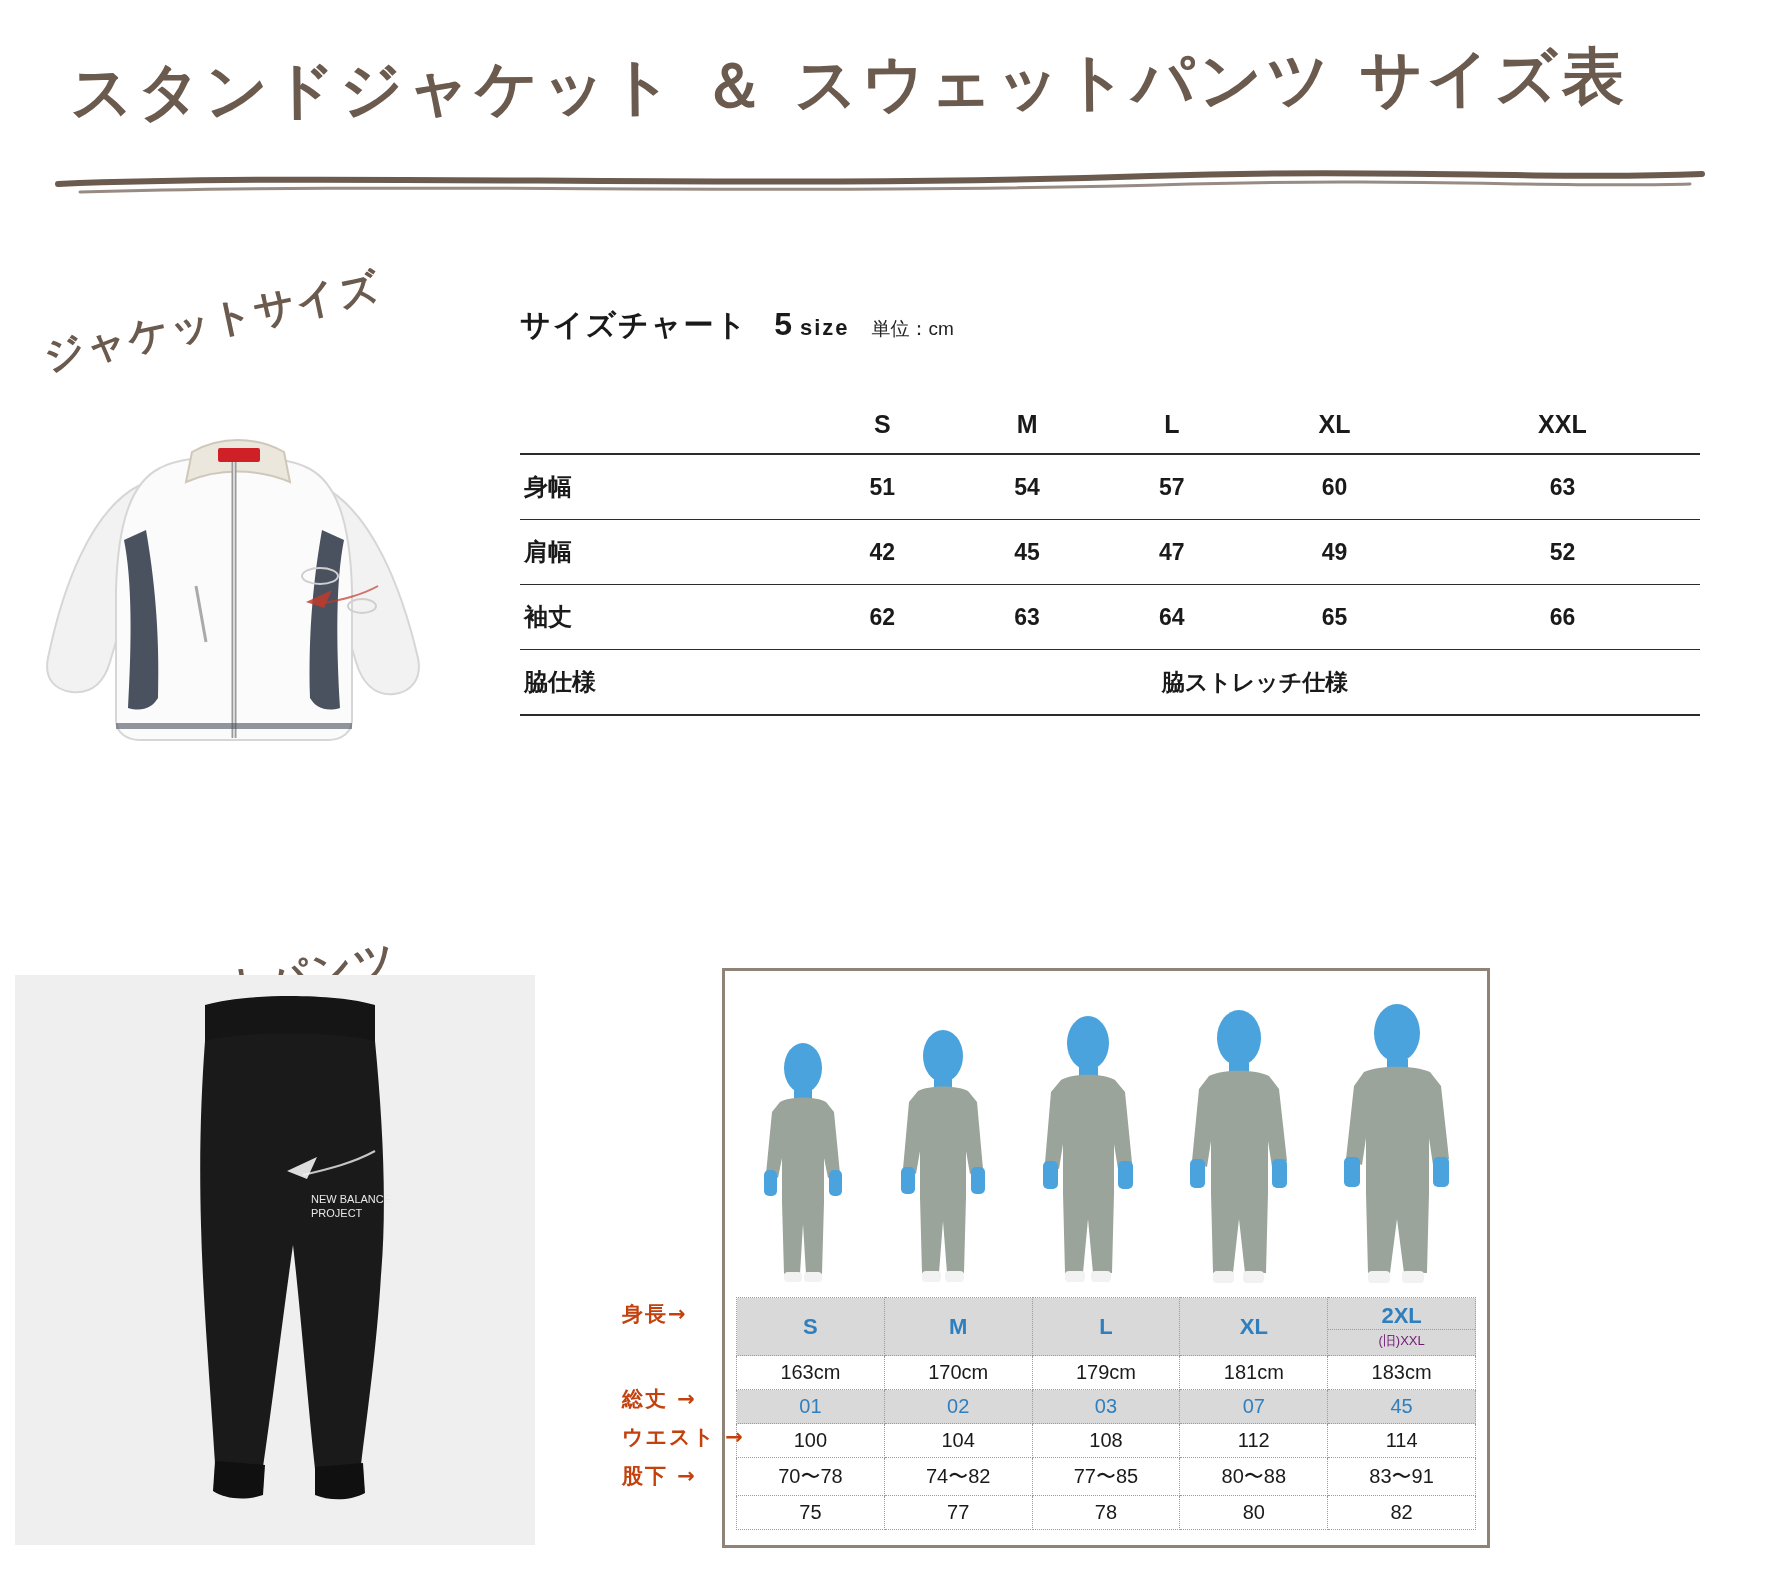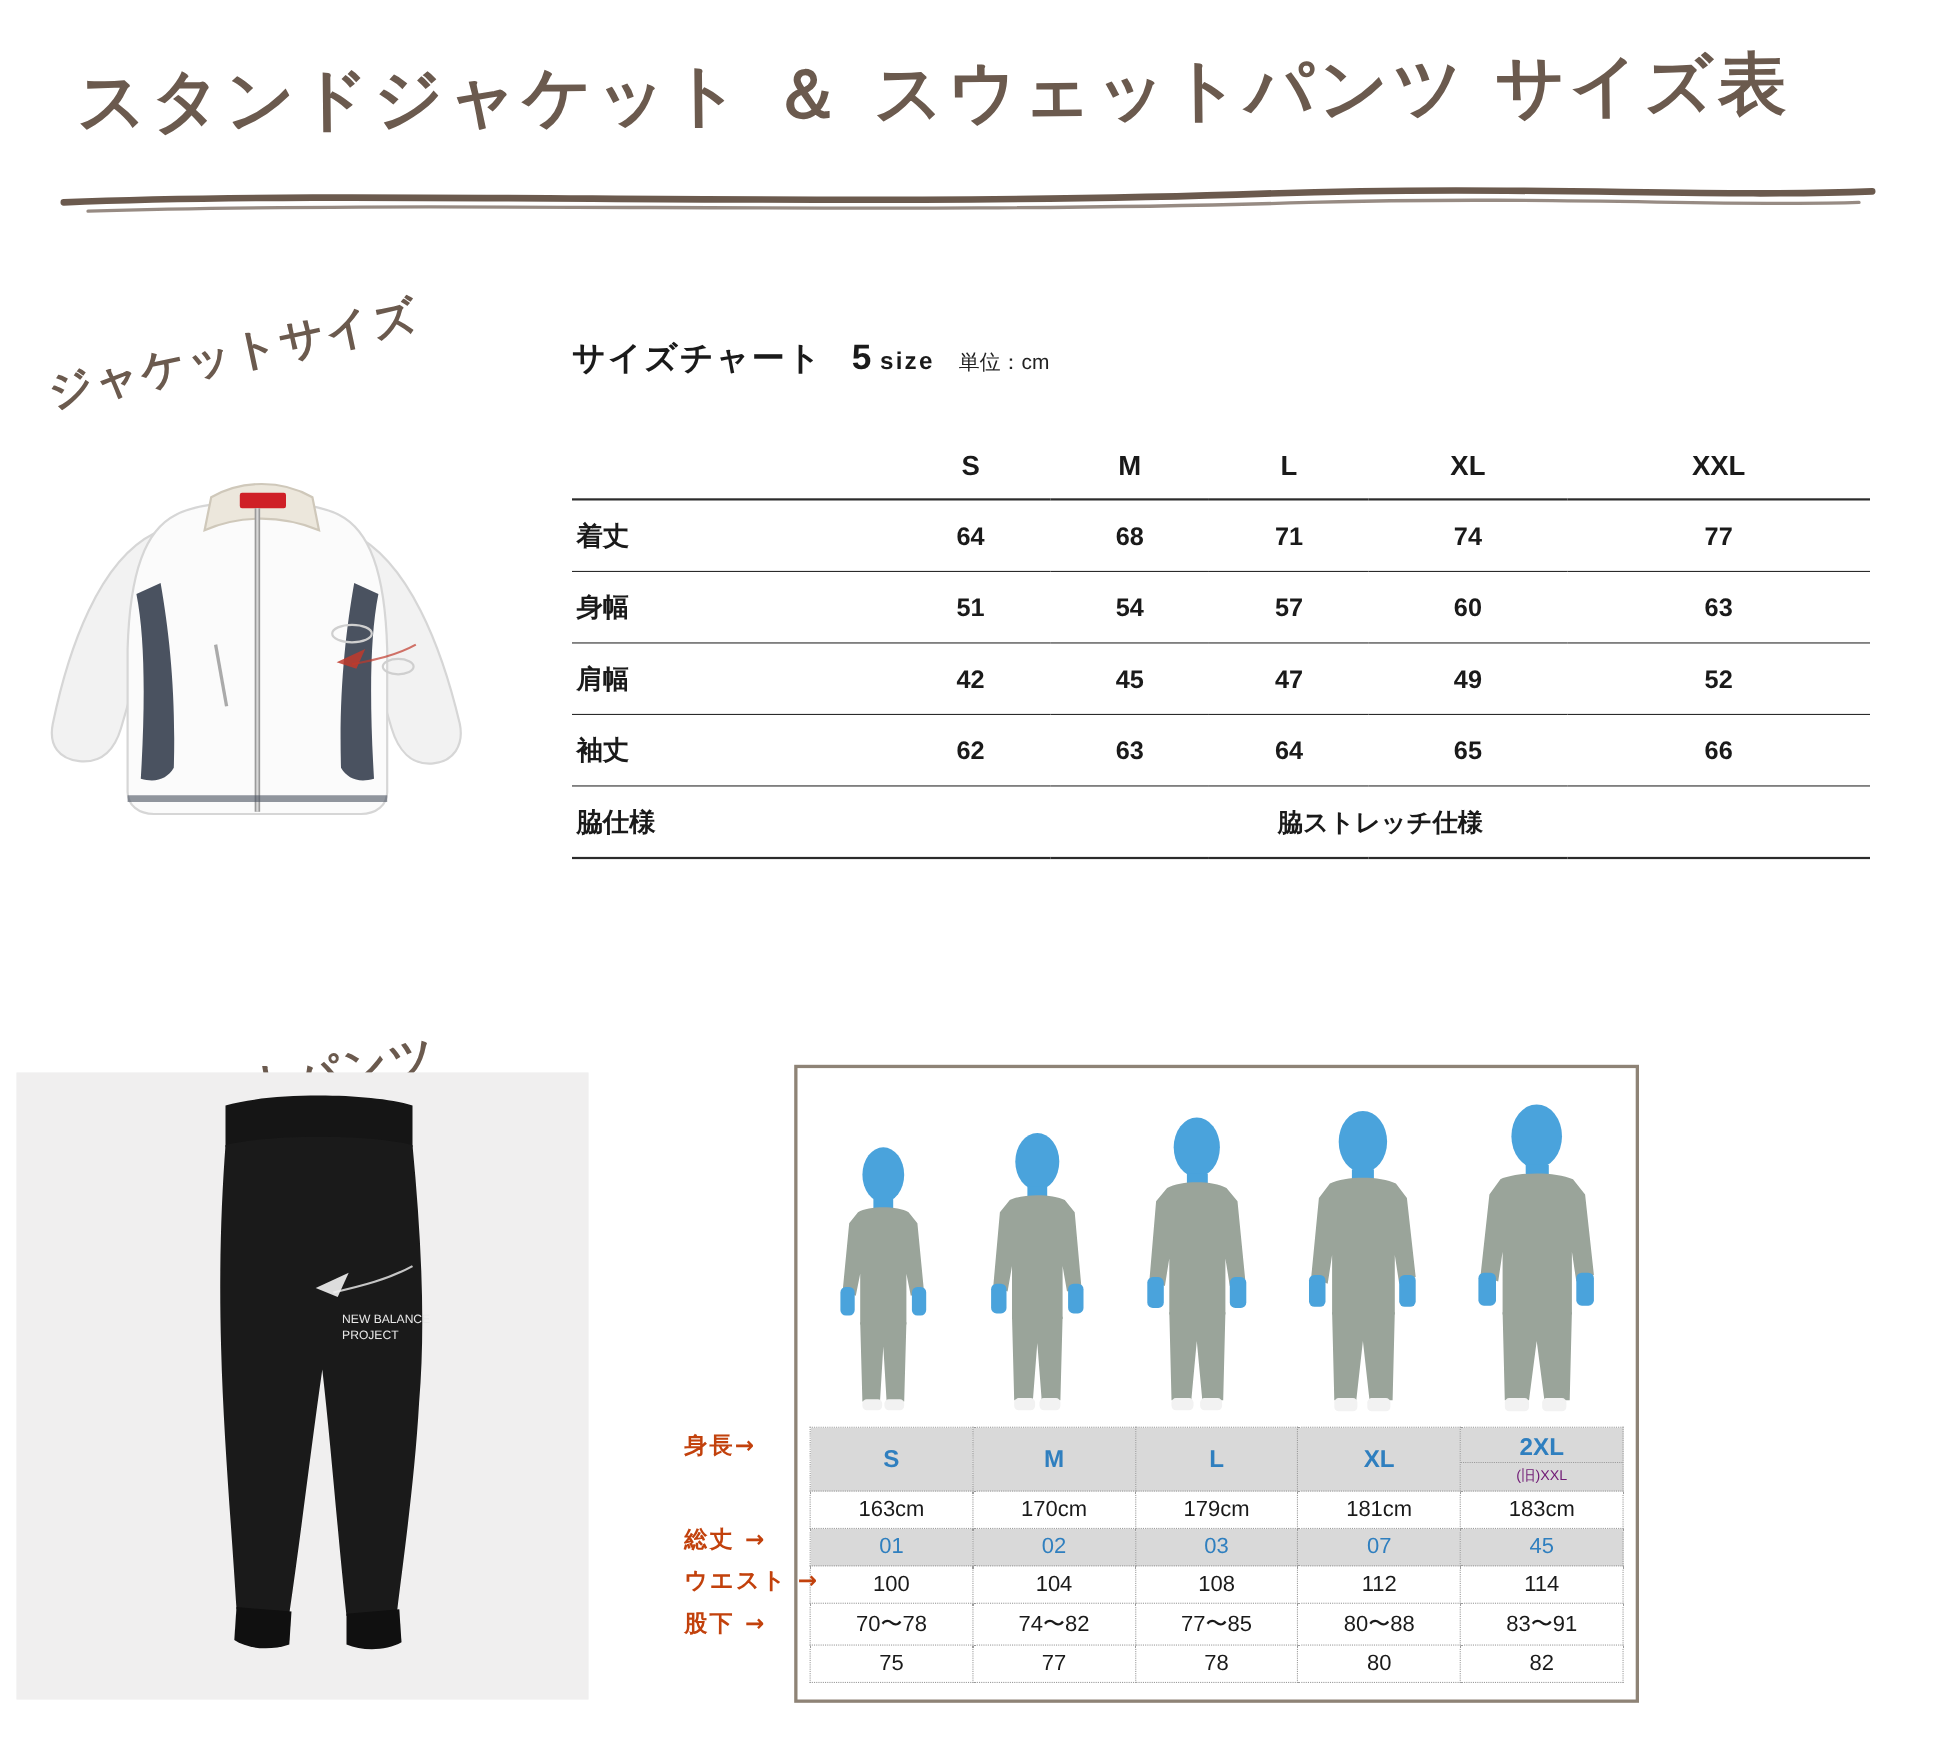--- a/index.html
+++ b/index.html
@@ -161,28 +161,20 @@
         <th class="rowhead"></th>
         <th>S</th>
         <th>M</th>
         <th>L</th>
         <th>XL</th>
         <th>XXL</th>
       </tr>
     </thead>
     <tbody>
       <tr>
-        <th class="rowhead">着丈</th>
-        <td>64</td>
-        <td>68</td>
-        <td>71</td>
-        <td>74</td>
-        <td>77</td>
-      </tr>
-      <tr>
         <th class="rowhead">身幅</th>
         <td>51</td>
         <td>54</td>
         <td>57</td>
         <td>60</td>
         <td>63</td>
       </tr>
       <tr>
         <th class="rowhead">肩幅</th>
         <td>42</td>

